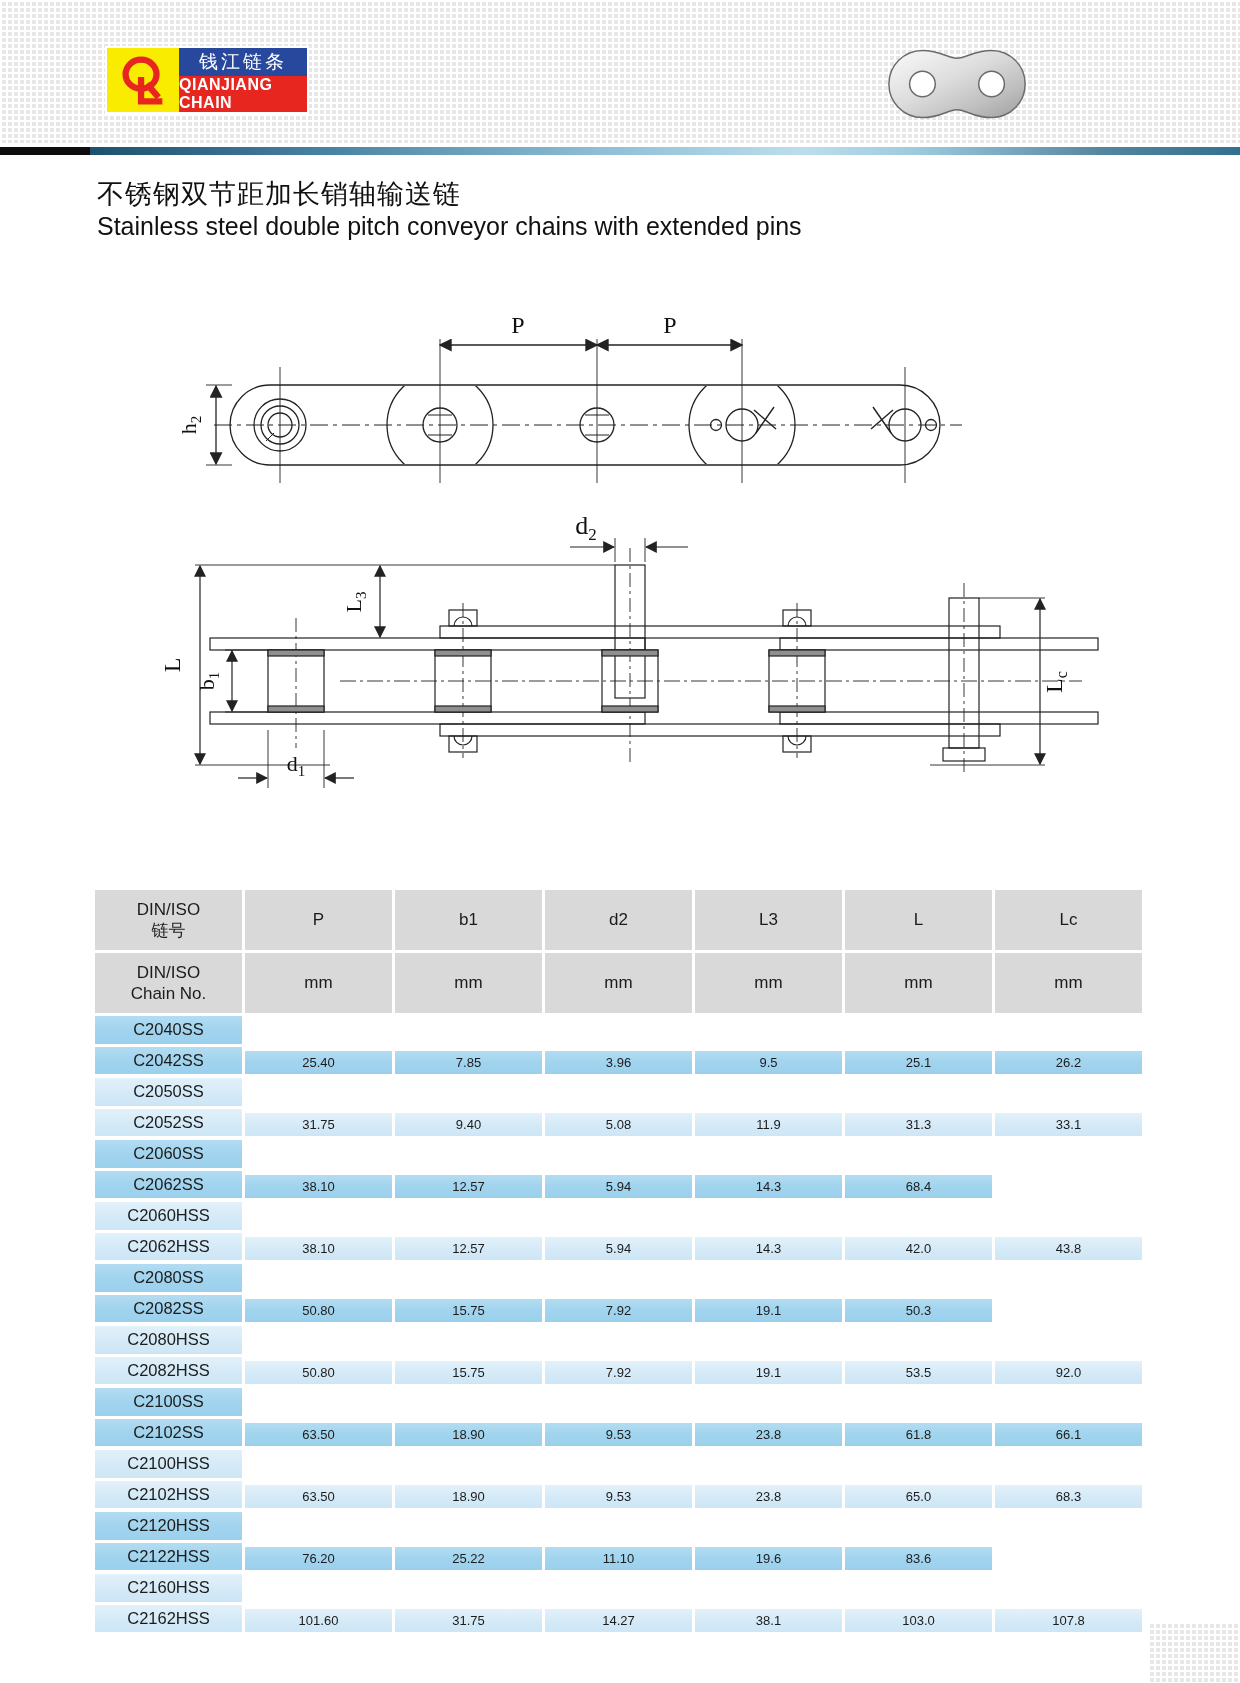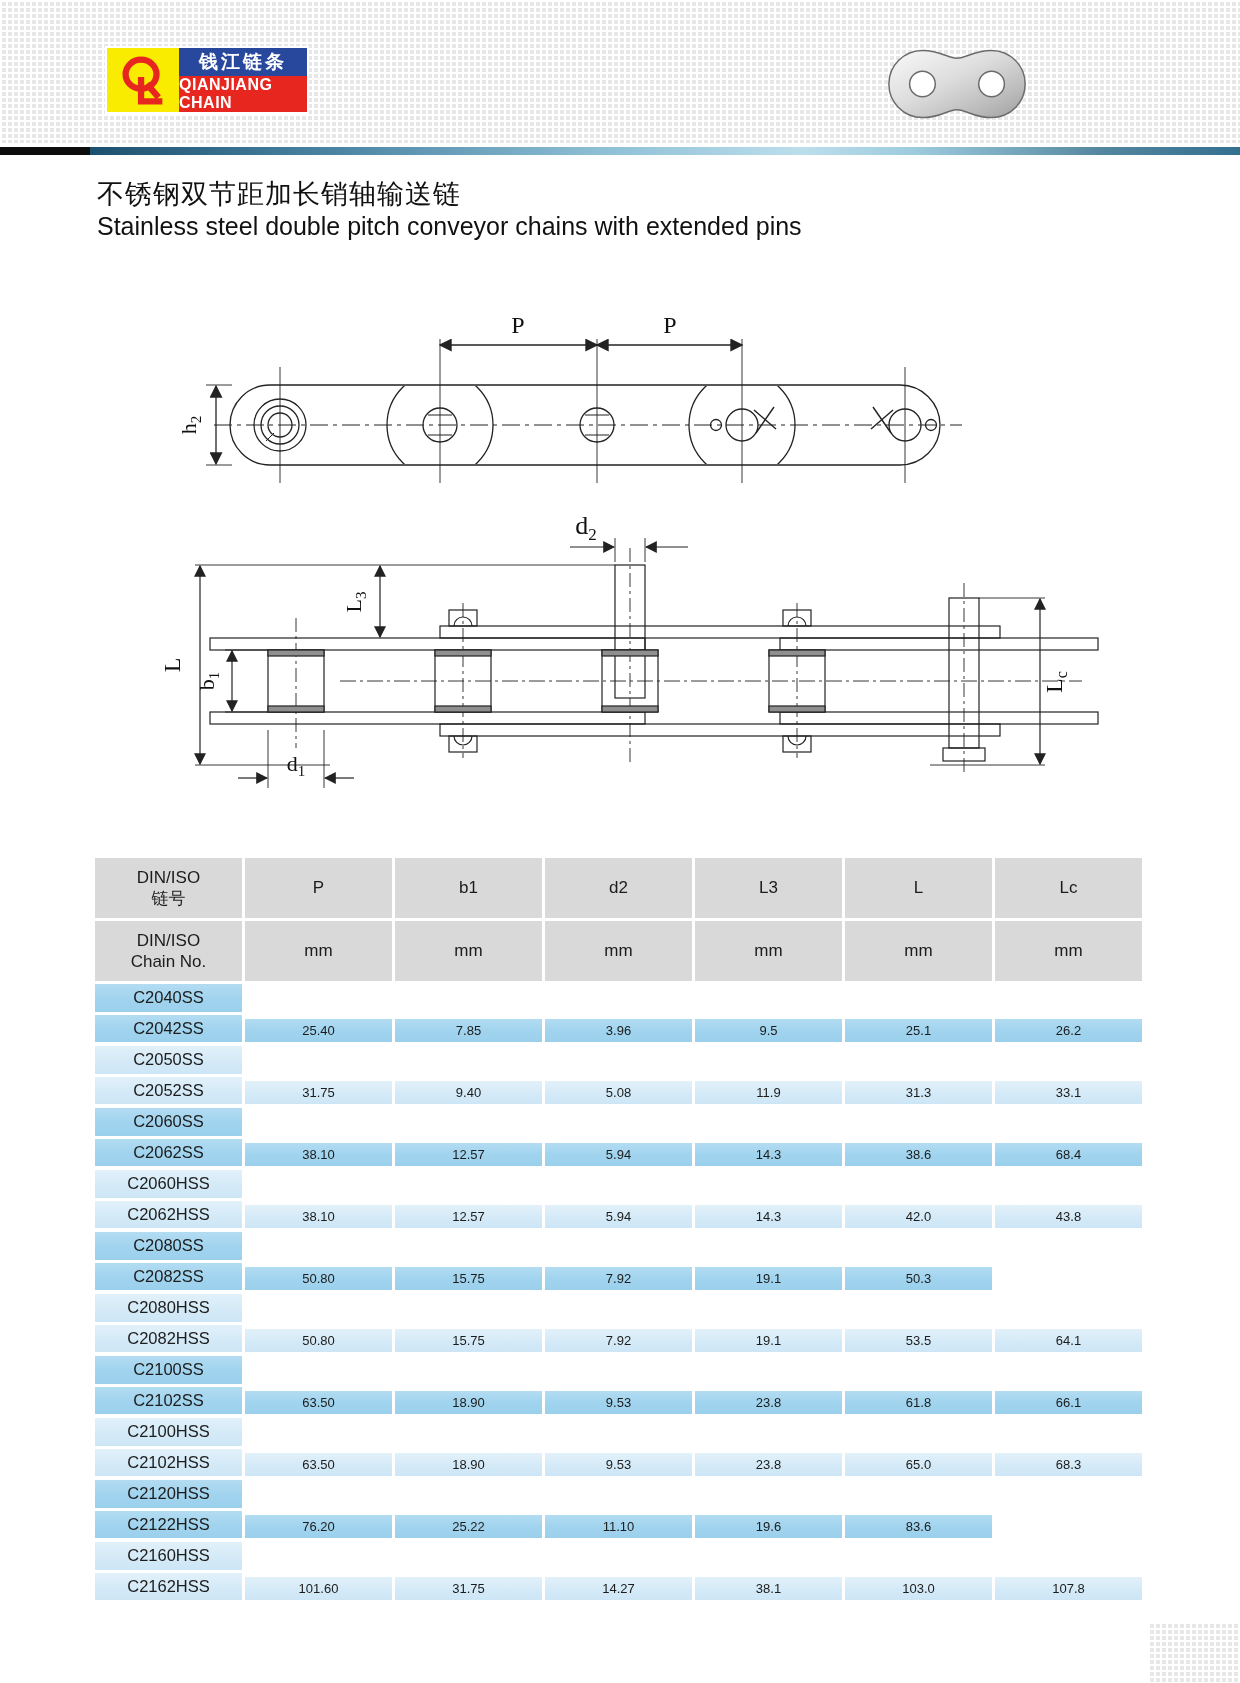--- a/index.html
+++ b/index.html
@@ -11,31 +11,31 @@
         background-size:6px 6px;}
   .header-band{position:absolute;left:0;top:0;width:1240px;height:143px;}
   .corner-dots{position:absolute;left:1148px;top:1622px;width:92px;height:61px;}
   .bar-black{position:absolute;left:0;top:147px;width:90px;height:8px;background:#0d0d0d;}
   .bar-grad{position:absolute;left:90px;top:147px;width:1150px;height:8px;
             background:linear-gradient(90deg,#1c506f 0%,#4d86a5 22%,#8fc0d6 45%,#bcdeec 62%,#9ccadd 72%,#54869f 88%,#33708f 100%);}
   .logo{position:absolute;left:105px;top:46px;display:flex;border:2px solid #fff;}
   .logo-yellow{width:72px;height:64px;background:#f9ec00;display:flex;align-items:center;justify-content:center;}
   .logo-right{width:128px;height:64px;display:flex;flex-direction:column;}
   .logo-blue{flex:1;background:#27489c;color:#fff;display:flex;align-items:center;justify-content:center;
-             font-size:19px;font-weight:bold;letter-spacing:3px;}
+             font-size:19px;font-weight:normal;letter-spacing:3px;}
   .logo-red{flex:1;background:#e6261f;color:#fff;display:flex;align-items:center;justify-content:center;
             font-size:16px;font-weight:bold;letter-spacing:0.5px;}
   .chain-img{position:absolute;left:878px;top:38px;width:158px;height:92px;}
   .title-zh{position:absolute;left:97px;top:176px;font-size:27px;letter-spacing:1px;color:#111;}
   .title-en{position:absolute;left:97px;top:212px;font-size:25px;color:#111;}
   .diagram1{position:absolute;left:170px;top:295px;}
   .diagram2{position:absolute;left:140px;top:498px;}
   .dim-label{font-family:"Liberation Serif",serif;fill:#111;}
   
-  .spec-table{position:absolute;left:95px;top:858px;width:1050px;}
+  .spec-table{position:absolute;left:95px;top:890px;width:1050px;}
   .trow{display:grid;grid-template-columns:repeat(7,147px);column-gap:3px;}
   .thead{height:60px;margin-bottom:3px;}
   .thead .cell{background:#d9d9d9;display:flex;flex-direction:column;align-items:center;justify-content:center;
                font-size:17px;color:#1c1c1c;line-height:1.25;}
   .tgroup{height:58px;margin-bottom:4px;}
   .model-cell{display:flex;flex-direction:column;row-gap:3px;}
   .model{flex:1;display:flex;align-items:center;justify-content:center;font-size:16.5px;color:#1c1c1c;}
   .val{display:flex;align-items:center;justify-content:center;font-size:13px;color:#1c1c1c;margin-top:35px;}
   .tgroup.dark .model,.tgroup.dark .val{background:linear-gradient(180deg,#b3dcf2 0%,#a0d3ee 55%,#9bd0ec 100%);}
   .tgroup.light .model,.tgroup.light .val{background:linear-gradient(180deg,#e2f1fa 0%,#d3e9f7 60%,#cde6f6 100%);}
@@ -275,21 +275,20 @@
 
   <div class="trow tgroup dark">
     <div class="model-cell">
       <div class="model">C2060SS</div>
       <div class="model">C2062SS</div>
     </div>
     <div class="val">38.10</div>
     <div class="val">12.57</div>
     <div class="val">5.94</div>
     <div class="val">14.3</div>
-    <div class="val">38.6</div>
     <div class="val">68.4</div>
   </div>
 
   <div class="trow tgroup light">
     <div class="model-cell">
       <div class="model">C2060HSS</div>
       <div class="model">C2062HSS</div>
     </div>
     <div class="val">38.10</div>
     <div class="val">12.57</div>
@@ -314,21 +313,21 @@
   <div class="trow tgroup light">
     <div class="model-cell">
       <div class="model">C2080HSS</div>
       <div class="model">C2082HSS</div>
     </div>
     <div class="val">50.80</div>
     <div class="val">15.75</div>
     <div class="val">7.92</div>
     <div class="val">19.1</div>
     <div class="val">53.5</div>
-    <div class="val">64.1</div>
+    <div class="val">92.0</div>
   </div>
 
   <div class="trow tgroup dark">
     <div class="model-cell">
       <div class="model">C2100SS</div>
       <div class="model">C2102SS</div>
     </div>
     <div class="val">63.50</div>
     <div class="val">18.90</div>
     <div class="val">9.53</div>

